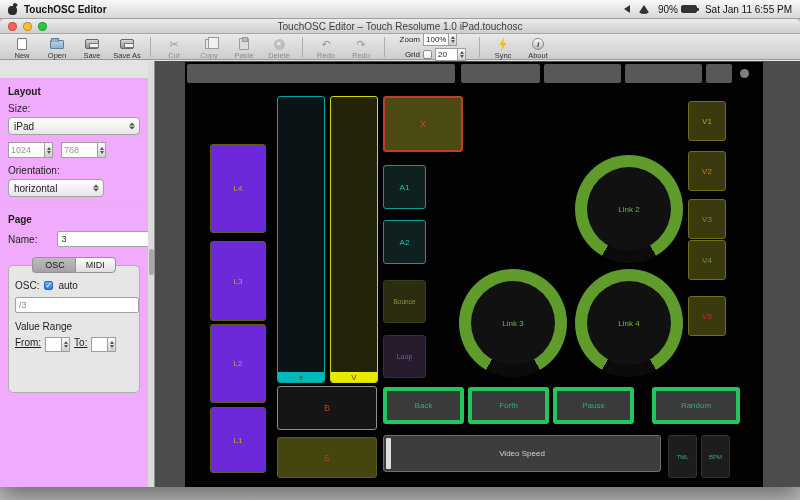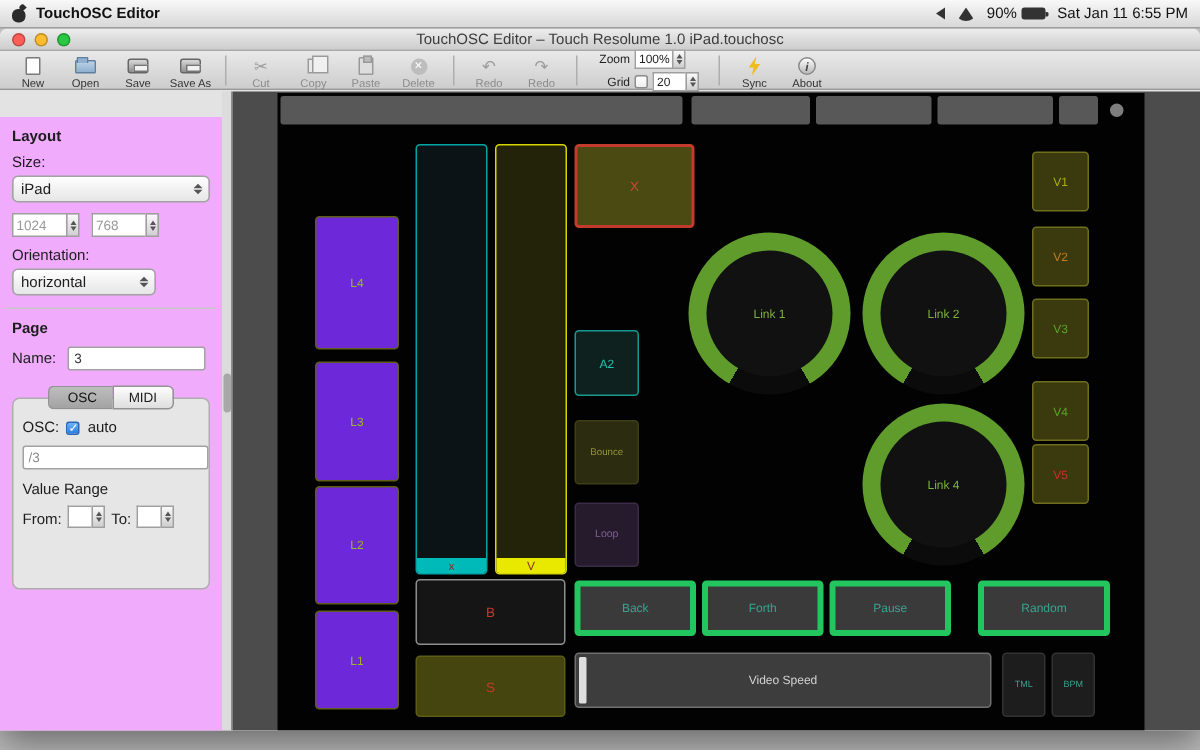--- a/index.html
+++ b/index.html
@@ -88,32 +88,32 @@
   .sel-arrows i{display:block;width:0;height:0;border-left:3px solid transparent;border-right:3px solid transparent;}
   .sel-arrows .up{border-bottom:3.5px solid #555;}
   .sel-arrows .down{border-top:3.5px solid #555;}
   .sb-row{display:flex;align-items:center;gap:8px;margin:7px 0;}
   .sb-row .stepfield{height:16px;}
   .sb-row .sf-v{font-size:9px;min-width:36px;}
   .hr{height:1px;background:#c6c6c6;margin:8px -4px;}
   .txt{background:#fff;border:1px solid #a2a2a2;border-radius:2px;height:16px;font-size:9px;padding:0 3px;
     font-family:"Liberation Sans",sans-serif;color:#333;}
   .txt.dim{color:#8a8a8a;}
-  .name-row{display:flex;align-items:center;gap:8px;margin:4px 0 10px;}
+  .name-row{display:flex;align-items:center;gap:20px;margin:4px 0 10px;}
   .name-row .txt{width:92px;}
   .seg{display:flex;justify-content:center;position:relative;z-index:2;}
   .seg .tab{font-size:9px;padding:2px 10px;border:1px solid #939393;background:linear-gradient(#fdfdfd,#dedede);}
   .seg .tab:first-child{border-radius:4px 0 0 4px;border-right:none;}
   .seg .tab:last-child{border-radius:0 4px 4px 0;}
   .seg .tab.sel{background:linear-gradient(#bdbdbd,#a3a3a3);color:#111;padding-left:12px;}
   .tabbox{border:1px solid #aeaeae;border-radius:5px;margin-top:-8px;padding:14px 6px 8px;height:128px;background:#e6e6e6;}
   .osc-row{display:flex;align-items:center;gap:5px;margin-bottom:6px;}
   .addr{width:124px;display:block;margin-bottom:8px;}
   .vr-label{margin:4px 0 5px;}
-  .fromto{display:flex;align-items:flex-end;gap:4px;}
+  .fromto{display:flex;align-items:flex-start;gap:4px;text-decoration:underline;}
   .fromto .stepfield{height:15px;}
   .fromto .sf-v{min-width:16px;}
 
   
   .main{position:absolute;left:155px;top:42px;width:645px;height:426px;background:#4c4c4c;}
   .canvas{position:absolute;left:30px;top:1px;width:578px;height:425px;background:#020202;}
   .cel{position:absolute;display:flex;align-items:center;justify-content:center;border-radius:3px;}
 
   .page-tab{background:#585858;border-radius:2px;top:2px;height:19px;}
   .pt1{left:2px;width:268px;} .pt2{left:276px;width:79px;} .pt3{left:359px;width:77px;}
@@ -144,21 +144,21 @@
   .knob{position:absolute;width:108px;height:108px;border-radius:50%;
     background:conic-gradient(from 0deg,#5f9c2c 0deg 150deg,#0b0b0b 150deg 210deg,#5f9c2c 210deg 360deg);
     display:flex;align-items:center;justify-content:center;}
   .knob::before{content:"";position:absolute;inset:12px;background:#111;border-radius:50%;}
   .knob span{position:relative;color:#7cb23a;font-size:8px;z-index:1;}
   .knob1{left:274px;top:93px;} .knob2{left:390px;top:93px;}
   .knob3{left:274px;top:207px;} .knob4{left:390px;top:207px;}
 
   .vbtn{left:503px;width:38px;height:40px;background:#3a3a0e;border:1px solid #6e6e1d;font-size:8px;}
   .btn-v1{top:39px;color:#aeae10;} .btn-v2{top:89px;color:#c77d14;}
-  .btn-v3{top:137px;color:#58a424;} .btn-v4{top:192px;color:#58a424;} .btn-v5{top:234px;color:#c7302a;}
+  .btn-v3{top:137px;color:#58a424;} .btn-v4{top:178px;color:#58a424;} .btn-v5{top:234px;color:#c7302a;}
 
   .btn-b{left:92px;top:324px;width:100px;height:44px;background:#151515;border:1px solid #8e8e8e;color:#c23a2c;font-size:9px;}
   .tbtn{background:#3a3a3a;border:4px solid #22c55e;color:#39a38f;font-size:8px;}
   .t-back{left:198px;top:325px;width:81px;height:37px;}
   .t-forth{left:283px;top:325px;width:81px;height:37px;}
   .t-pause{left:368px;top:325px;width:81px;height:37px;}
   .t-random{left:467px;top:325px;width:88px;height:37px;}
   .btn-s{left:92px;top:375px;width:100px;height:41px;background:#45450f;border:1px solid #5c5c15;color:#c23a2c;font-size:9px;}
   .video{left:198px;top:373px;width:278px;height:37px;background:#3d3d3d;border:1px solid #6f6f6f;color:#d2d2d2;font-size:8px;}
   .video .handle{position:absolute;left:2px;top:2px;bottom:2px;width:5px;background:#dedede;border-radius:1px;}
@@ -391,35 +391,38 @@
       <div class="cel fader fader-x">
         <span class="level">x</span>
       </div>
       <div class="cel fader fader-v">
         <span class="level">V</span>
       </div>
 
       <div class="cel btn-x">
           <span>X</span>
         </div>
+      <div class="cel btn-a btn-a1">
+          <span>A1</span>
+        </div>
       <div class="cel btn-a btn-a2">
           <span>A2</span>
         </div>
       <div class="cel btn-bounce">
           <span>Bounce</span>
         </div>
       <div class="cel btn-loop">
           <span>Loop</span>
         </div>
 
-      <div class="knob knob1">
-          <span>Link 1</span>
-        </div>
       <div class="knob knob2">
           <span>Link 2</span>
+        </div>
+      <div class="knob knob3">
+          <span>Link 3</span>
         </div>
       <div class="knob knob4">
           <span>Link 4</span>
         </div>
 
       <div class="cel vbtn btn-v1">
           <span>V1</span>
         </div>
       <div class="cel vbtn btn-v2">
           <span>V2</span>

